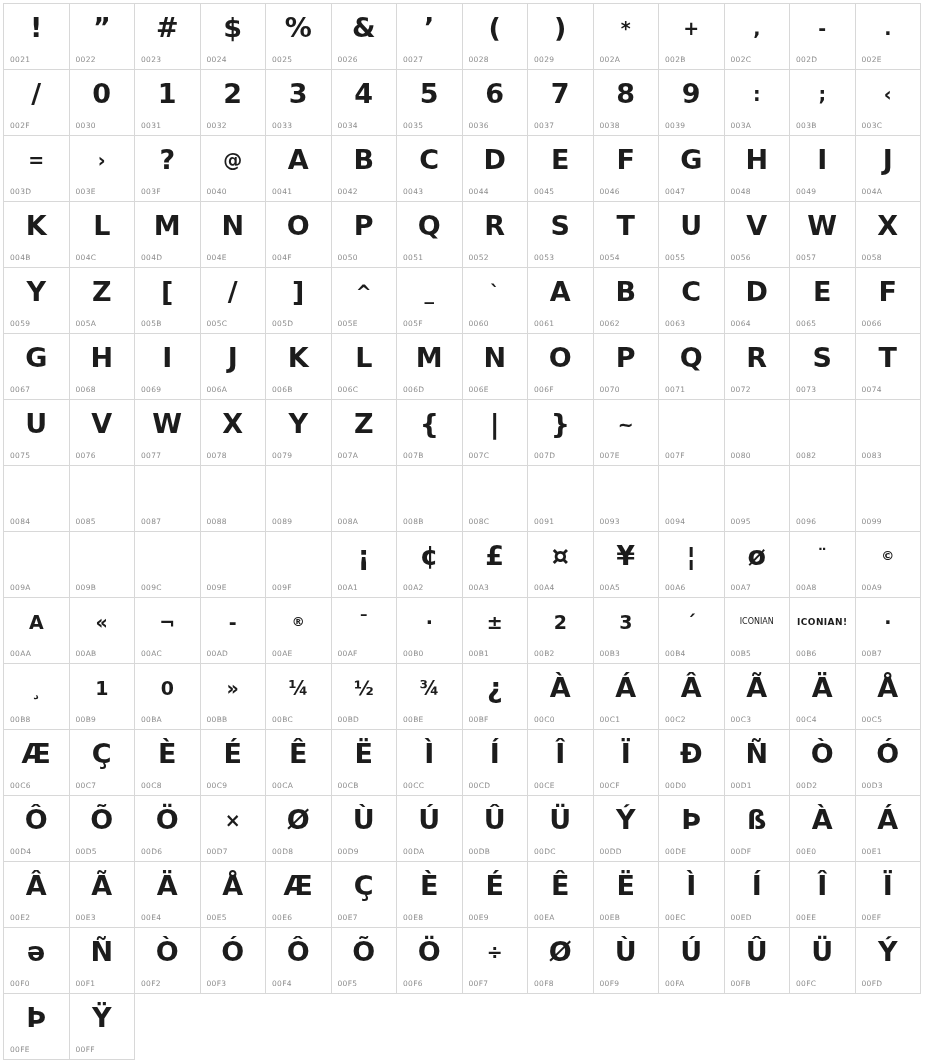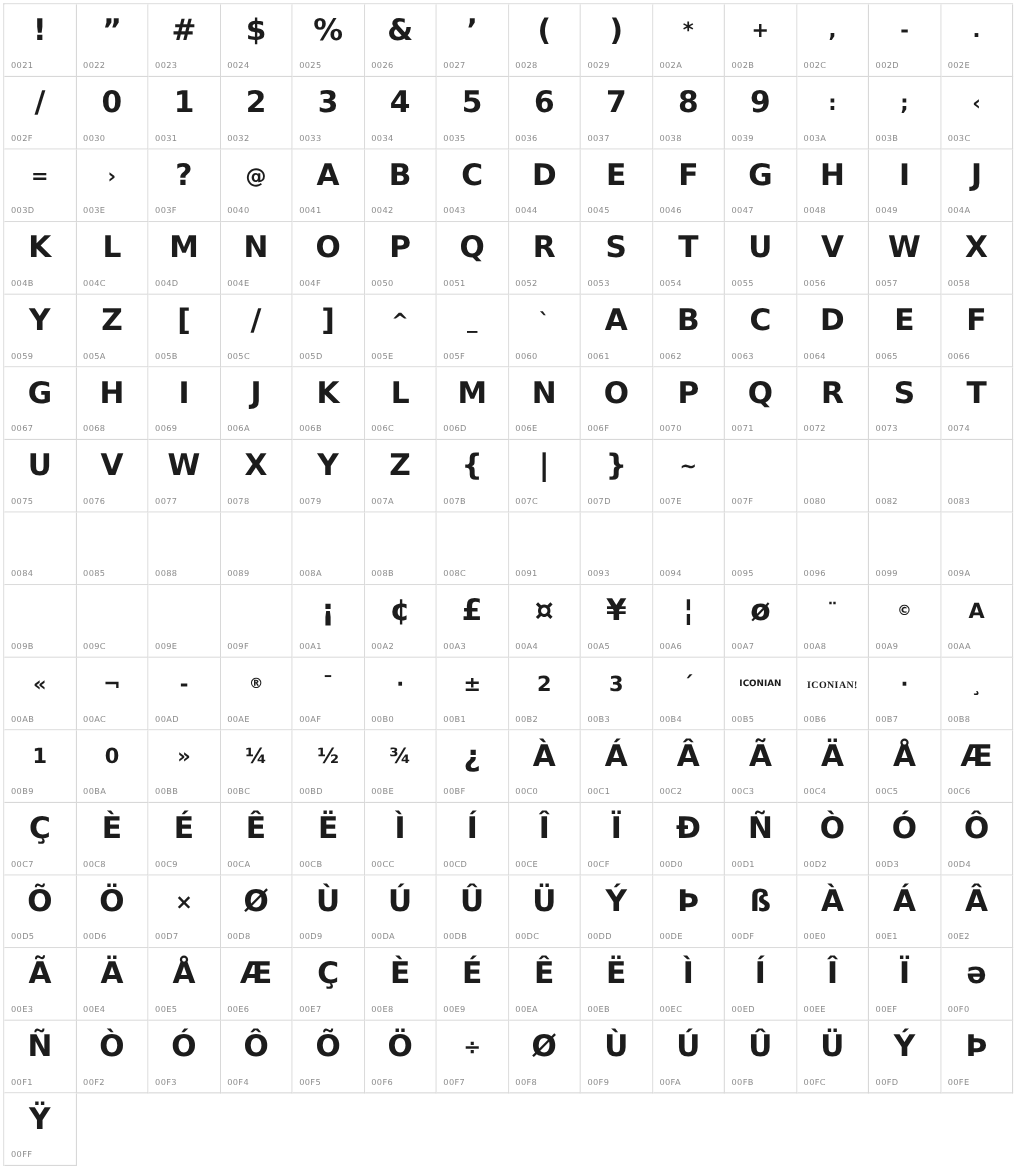--- a/index.html
+++ b/index.html
@@ -49,25 +49,24 @@
   .glyph.small {
     font-size: 19px;
   }
   .glyph.tiny {
     font-size: 13px;
   }
   .glyph.wordmark {
     font-size: 9px;
     font-weight: 700;
     letter-spacing: 0.4px;
-    font-family: Liberation Serif, serif;
   }
   .glyph.badge {
     font-size: 8px;
-    font-weight: 700;
+    font-weight: 400;
   }
   .code {
     position: absolute;
     left: 6px;
     bottom: 5px;
     font-family: "DejaVu Sans", sans-serif;
     font-size: 7.5px;
     letter-spacing: 0.3px;
     color: #8d8d8d;
     text-transform: uppercase;
@@ -465,20 +464,23 @@
     <div class="cell blank">
       <div class="code">0083</div>
     </div>
     <div class="cell blank">
       <div class="code">0084</div>
     </div>
     <div class="cell blank">
       <div class="code">0085</div>
     </div>
     <div class="cell blank">
+      <div class="code">0087</div>
+    </div>
+    <div class="cell blank">
       <div class="code">0088</div>
     </div>
     <div class="cell blank">
       <div class="code">0089</div>
     </div>
     <div class="cell blank">
       <div class="code">008A</div>
     </div>
     <div class="cell blank">
       <div class="code">008B</div>

